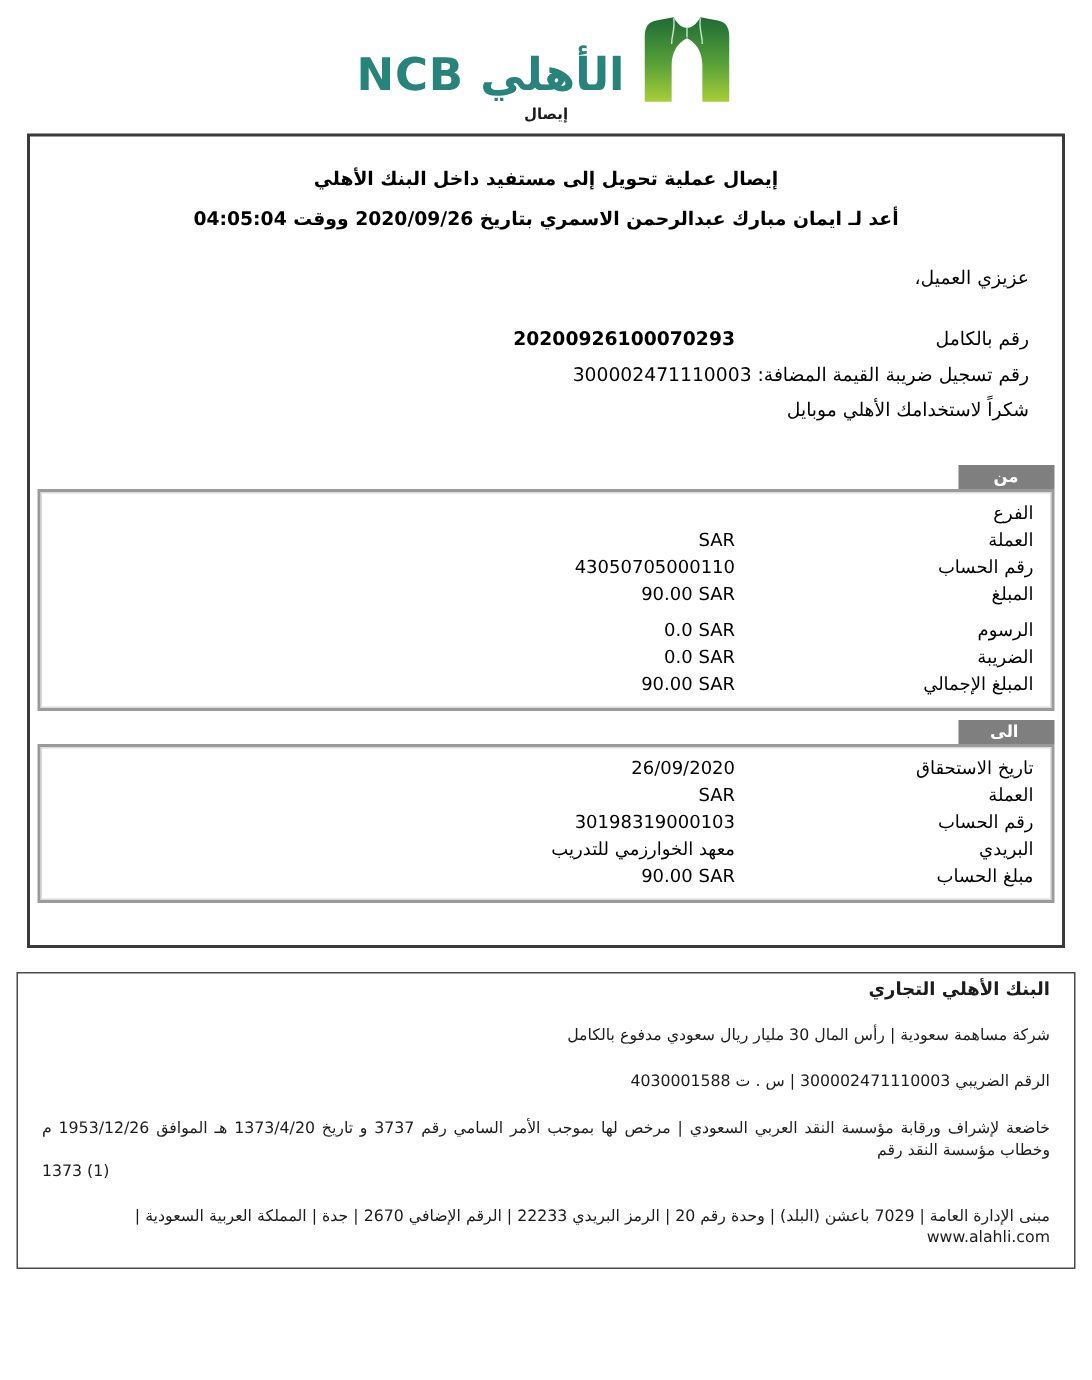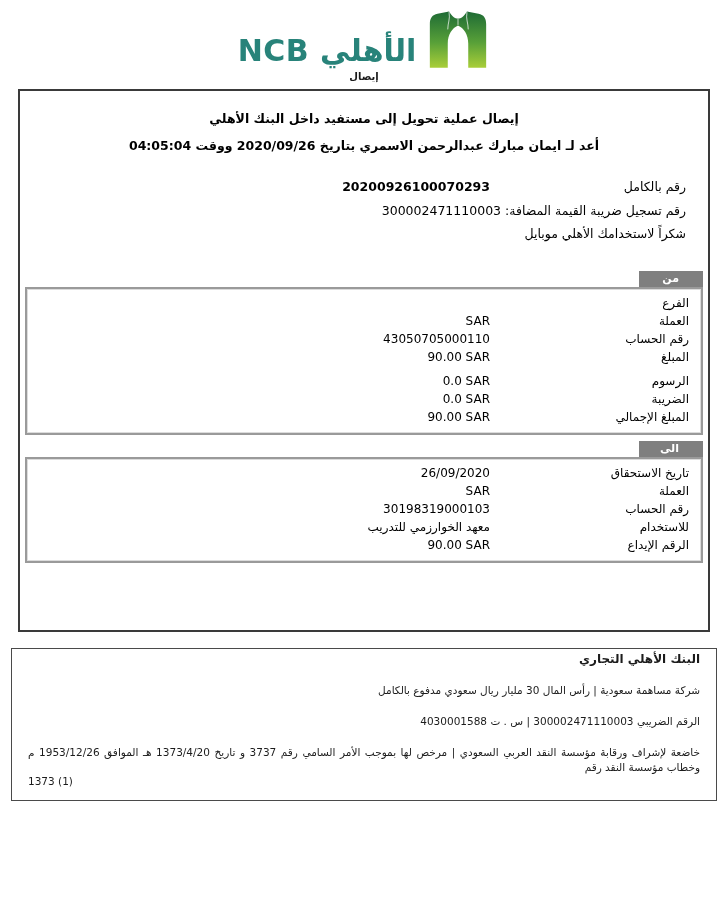--- a/index.html
+++ b/index.html
@@ -65,20 +65,21 @@
       <path fill="url(#g1)" d="M6,90 L6,22 C6,12 10,7 18,5.5 L36,2 C41,10 45,13 50,13 C55,13 59,10 64,2 L82,5.5 C90,7 94,12 94,22 L94,90 L66,90 L66,52 C66,38 59,28 50,24 C41,28 34,38 34,52 L34,90 Z"></path>
       <path fill="none" stroke="#ffffff" stroke-width="1.5" opacity="0.75" d="M50,13 L50,23 M36,3 C38,14 34,20 34,30 M64,3 C62,14 66,20 66,30"></path>
     </svg>
   </span>
 </div>
 <div class="receipt-word">إيصال</div>
 
 <div class="main-box">
   <div class="rc-title">إيصال عملية تحويل إلى مستفيد داخل البنك الأهلي</div>
   <div class="rc-subtitle">أعد لـ ايمان مبارك عبدالرحمن الاسمري بتاريخ 2020/09/26 ووقت 04:05:04</div>
+  <div class="greeting">عزيزي العميل،</div>
 
   <div class="ref-row">
     <span>رقم بالكامل</span>
     <span class="val">20200926100070293</span>
   </div>
   <div class="note-line">رقم تسجيل ضريبة القيمة المضافة: 300002471110003</div>
   <div class="note-line">شكراً لاستخدامك الأهلي موبايل</div>
 
   <div class="sec sec-from">
     <div class="sec-tab">من</div>
@@ -123,30 +124,31 @@
       </div>
       <div class="f-row">
         <span>العملة</span>
         <span class="val">SAR</span>
       </div>
       <div class="f-row">
         <span>رقم الحساب</span>
         <span class="val">30198319000103</span>
       </div>
       <div class="f-row">
-        <span>للاستخدام</span>
+        <span>البريدي</span>
         <span class="val">معهد الخوارزمي للتدريب</span>
       </div>
       <div class="f-row">
-        <span>الرقم الإيداع</span>
+        <span>مبلغ الحساب</span>
         <span class="val">90.00 SAR</span>
       </div>
     </div>
   </div>
 </div>
 
 <div class="footer-box">
   <div class="bank-name">البنك الأهلي التجاري</div>
   <div class="ft-line">شركة مساهمة سعودية | رأس المال 30 مليار ريال سعودي مدفوع بالكامل</div>
   <div class="ft-line">الرقم الضريبي 300002471110003 | س . ت 4030001588</div>
   <div class="ft-line ft-justify">خاضعة لإشراف ورقابة مؤسسة النقد العربي السعودي | مرخص لها بموجب الأمر السامي رقم 3737 و تاريخ 1373/4/20 هـ الموافق 1953/12/26 م وخطاب مؤسسة النقد رقم</div>
   <div class="ft-line-cont">1373 (1)</div>
+  <div class="ft-line">مبنى الإدارة العامة | 7029 باعشن (البلد) | وحدة رقم 20 | الرمز البريدي 22233 | الرقم الإضافي 2670 | جدة | المملكة العربية السعودية | www.alahli.com</div>
 </div>
 
 </body></html>

